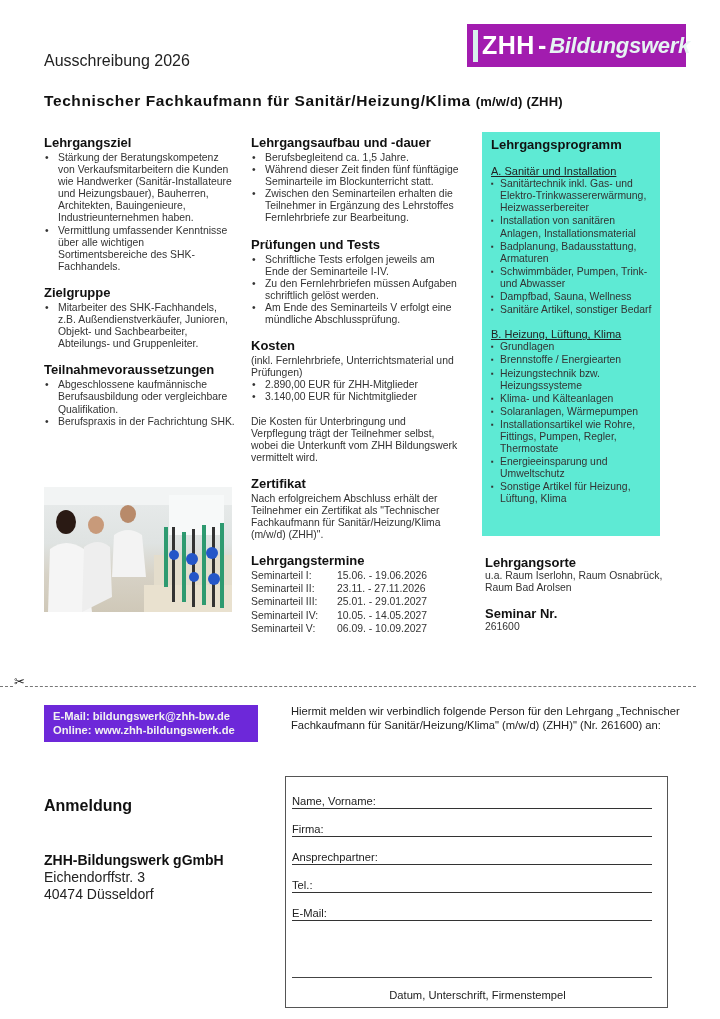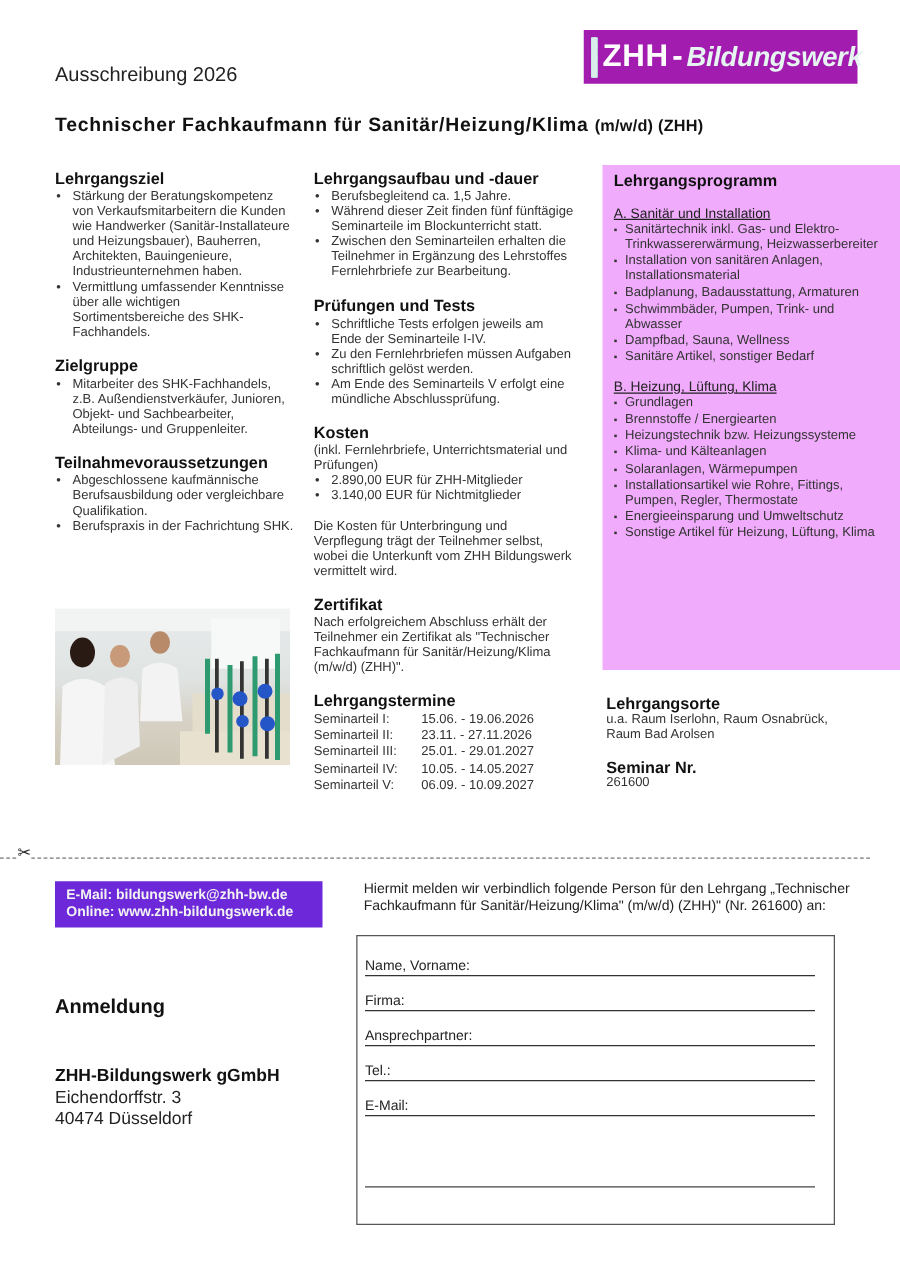--- a/index.html
+++ b/index.html
@@ -25,41 +25,41 @@
   .col ul { list-style: none; }
   .col li { position: relative; padding-left: 14px; }
   .col li::before { content: "•"; position: absolute; left: 1px; top: 0; }
   .sec { margin-bottom: 12px; }
 
   .col1 { left: 44px; top: 135px; width: 192px; }
   .col2 { left: 251px; top: 135px; width: 208px; }
   .col2 p { margin: 0; }
   .dates { display: grid; grid-template-columns: 86px auto; row-gap: 1px; }
 
-  .prog-box { left: 482px; top: 132px; width: 238px; height: 404px; background: #f0abfc; padding: 6px 8px 0 9px; font-size: 10.4px; line-height: 12.1px; color: #333; }
+  .prog-box { left: 482px; top: 132px; width: 178px; height: 404px; background: #5eead4; padding: 6px 8px 0 9px; font-size: 10.4px; line-height: 12.1px; color: #333; }
   .prog-box h3 { font-size: 13px; font-weight: bold; color: #111; margin-bottom: 14px; margin-top: 1px; }
   .prog-box h4 { font-size: 11px; font-weight: normal; text-decoration: underline; color: #222; margin-bottom: 1px; }
   .prog-box ul { list-style: none; margin-bottom: 12px; }
   .prog-box li { position: relative; padding-left: 9px; margin-bottom: 1px; }
   .prog-box li::before { content: "▪"; position: absolute; left: 0; top: 0; font-size: 8px; }
 
   .col3b { left: 485px; top: 557px; width: 200px; font-size: 10.4px; line-height: 12.1px; color: #333; }
   .col3b h3 { font-size: 13px; font-weight: bold; color: #111; margin-bottom: 1px; }
   .col3b .sec { margin-bottom: 14px; }
 
   .photo { left: 44px; top: 487px; width: 188px; height: 125px; overflow: hidden; background: linear-gradient(180deg, #e9ecec 0%, #dfe3e2 45%, #d7d2c6 70%, #cfc8b8 100%); }
 
   .cut-line { left: 0; top: 686px; width: 696px; border-top: 1px dashed #777; }
   .scissors { left: 14px; top: 675px; font-size: 13px; color: #222; background: #fff; line-height: 14px; }
 
   .contact-box { left: 44px; top: 705px; width: 214px; height: 37px; background: #6d28d9; color: #f2f2f2; font-weight: bold; font-size: 11.2px; line-height: 14px; padding: 4px 0 0 9px; }
 
   .intro { left: 291px; top: 704px; width: 390px; font-size: 11.2px; line-height: 14px; color: #222; }
 
-  .form-box { left: 285px; top: 748px; width: 383px; height: 232px; border: 1px solid #555; }
+  .form-box { left: 285px; top: 776px; width: 383px; height: 232px; border: 1px solid #555; }
   .field { position: absolute; left: 6px; width: 360px; border-bottom: 1.5px solid #333; font-size: 11.2px; color: #222; padding-bottom: 1px; }
   .sig-line { position: absolute; left: 6px; width: 360px; top: 200px; border-top: 1.5px solid #444; }
   .sig-label { position: absolute; left: 0; width: 383px; top: 212px; text-align: center; font-size: 11.2px; color: #222; }
 
   .anmeldung { left: 44px; top: 797px; font-size: 16px; font-weight: bold; color: #111; }
   .address { left: 44px; top: 852px; font-size: 14px; line-height: 17px; color: #222; }
   .address .org { font-weight: bold; color: #111; }
 </style>
 </head>
 <body>
@@ -239,20 +239,21 @@
 
 <div class="abs intro">Hiermit melden wir verbindlich folgende Person für den Lehrgang „Technischer Fachkaufmann für Sanitär/Heizung/Klima" (m/w/d) (ZHH)" (Nr. 261600) an:</div>
 
 <div class="abs form-box">
   <div class="field" style="top:18px">Name, Vorname:</div>
   <div class="field" style="top:46px">Firma:</div>
   <div class="field" style="top:74px">Ansprechpartner:</div>
   <div class="field" style="top:102px">Tel.:</div>
   <div class="field" style="top:130px">E-Mail:</div>
   <div class="sig-line"></div>
+  <div class="sig-label">Datum, Unterschrift, Firmenstempel</div>
 </div>
 
 <div class="abs anmeldung">Anmeldung</div>
 
 <div class="abs address">
   <div class="org">ZHH-Bildungswerk gGmbH</div>
   <div>Eichendorffstr. 3</div>
   <div>40474 Düsseldorf</div>
 </div>
 

